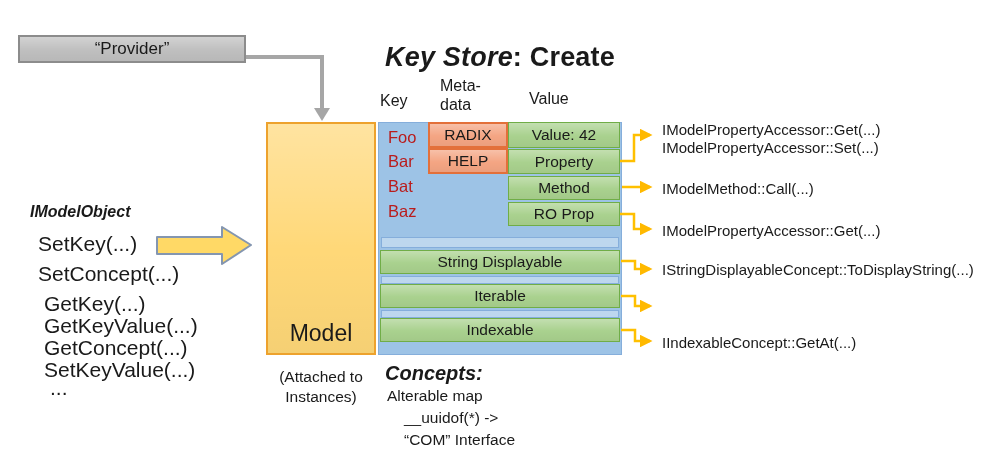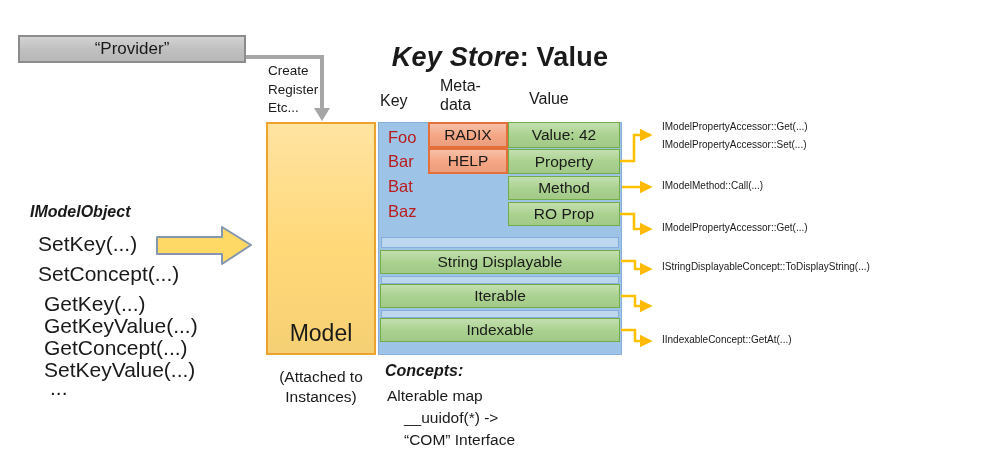--- a/index.html
+++ b/index.html
@@ -86,50 +86,45 @@
   .cell-0{top:122px; height:26px;} .cell-1{top:149px; height:25px;}
   .cell-2{top:176px; height:24px;} .cell-3{top:202px; height:24px;}
 
   .left-heading{left:30px; top:203px; font-size:16px; font-weight:bold; font-style:italic;}
   .left-item{font-size:21px; white-space:nowrap;}
   .li-0{left:38px; top:232px;} .li-1{left:38px; top:262px;}
   .li-2{left:44px; top:292px;} .li-3{left:44px; top:314px;}
   .li-4{left:44px; top:336px;} .li-5{left:44px; top:358px;}
   .li-6{left:50px; top:376px;}
 
-  .api-label{left:662px; font-size:10px; white-space:nowrap;}
+  .api-label{left:662px; font-size:15px; white-space:nowrap;}
   .api-0{top:121px;} .api-1{top:139px;} .api-2{top:180px;} .api-3{top:222px;}
   .api-4{top:261px;} .api-5{top:298px;} .api-6{top:334px;}
 
-  .concepts-heading{left:385px; top:362px; font-size:16px; font-weight:bold; font-style:italic;}
+  .concepts-heading{left:385px; top:362px; font-size:20px; font-weight:bold; font-style:italic;}
   .concepts-line{font-size:15.5px;}
   .cn-0{left:387px; top:387px;} .cn-1{left:404px; top:409px;} .cn-2{left:404px; top:431px;}
 
   svg.overlay{left:0; top:0; pointer-events:none;}
   .gray-line{stroke:var(--gray-arrow); stroke-width:4; fill:none;}
   .gray-head{fill:var(--gray-arrow);}
   .yellow-line{stroke:var(--connector); stroke-width:2.5; fill:none; stroke-linejoin:miter;}
   .block-arrow{fill:var(--block-arrow-fill); stroke:var(--block-arrow-border); stroke-width:2; stroke-linejoin:round;}
 </style>
 </head>
 <body>
 
 <div class="canvas">
 
   <div class="abs provider-box shine">
     <span>“Provider”</span>
   </div>
 
-  <div class="abs create-note">
-    <span style="display:block">Create</span>
-    <span style="display:block">Register</span>
-    <span style="display:block">Etc...</span>
-  </div>
-
-  <div class="abs slide-title"><span class="it">Key Store</span><span>: Value</span></div>
+
+  <div class="abs slide-title"><span class="it">Key Store</span><span>: Create</span></div>
 
   <div class="abs col-header hdr-key">Key</div>
   <div class="abs col-header hdr-meta">
     <span style="display:block">Meta-</span>
     <span style="display:block">data</span>
   </div>
   <div class="abs col-header hdr-value">Value</div>
 
   <div class="abs model-box shine">
     <div class="abs model-title">Model</div>

